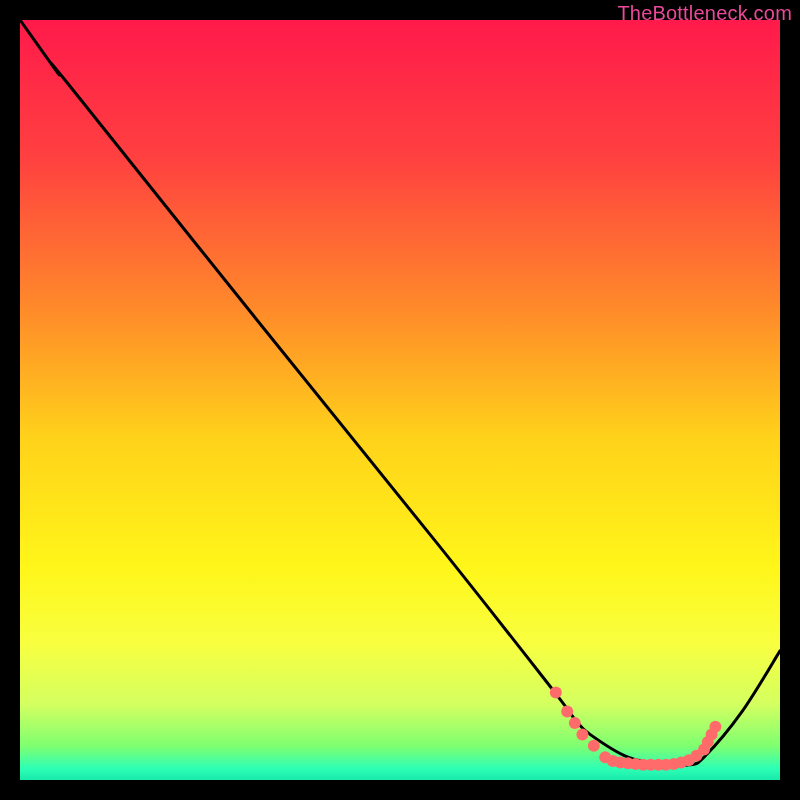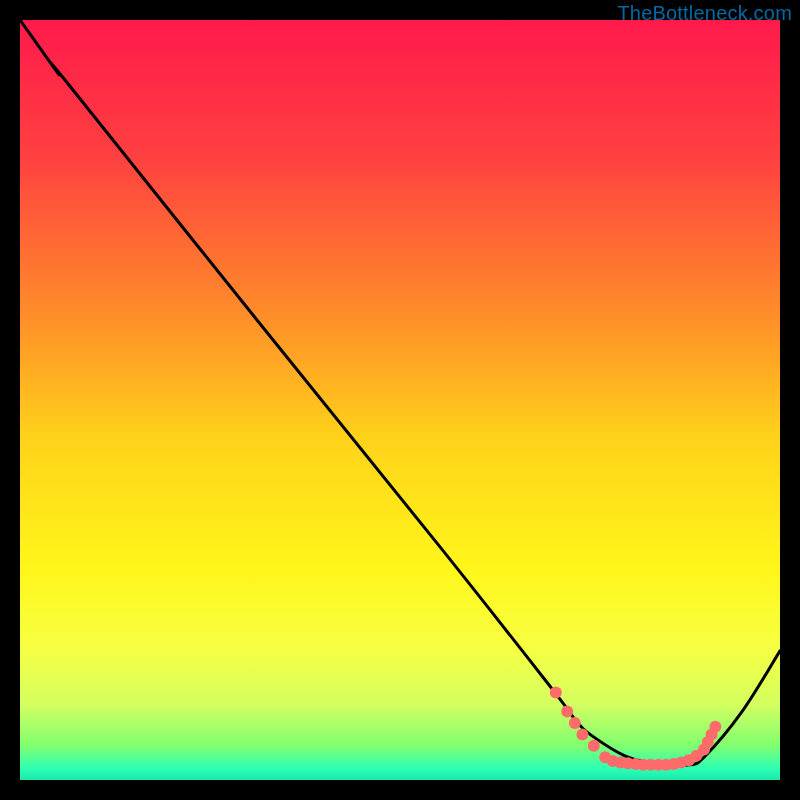--- a/index.html
+++ b/index.html
@@ -26,21 +26,21 @@
   }
   .plot svg {
     display: block;
     width: 760px;
     height: 760px;
   }
   .watermark {
     position: absolute;
     top: 2px;
     right: 8px;
-    color: #0369a1;
+    color: #ec4899;
     font-size: 20px;
     letter-spacing: 0.2px;
     user-select: none;
   }
 </style>
 </head>
 <body>
 
 <div class="stage">
   <div class="plot">

